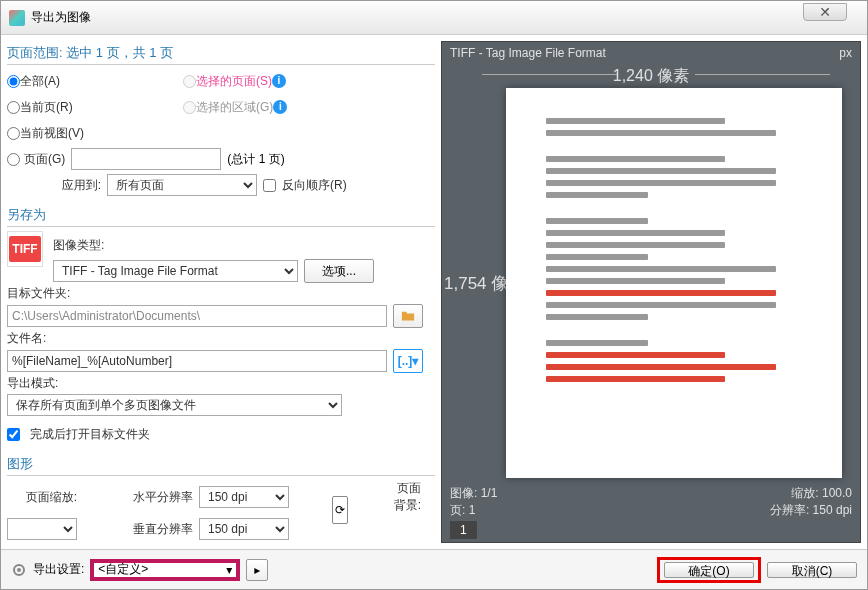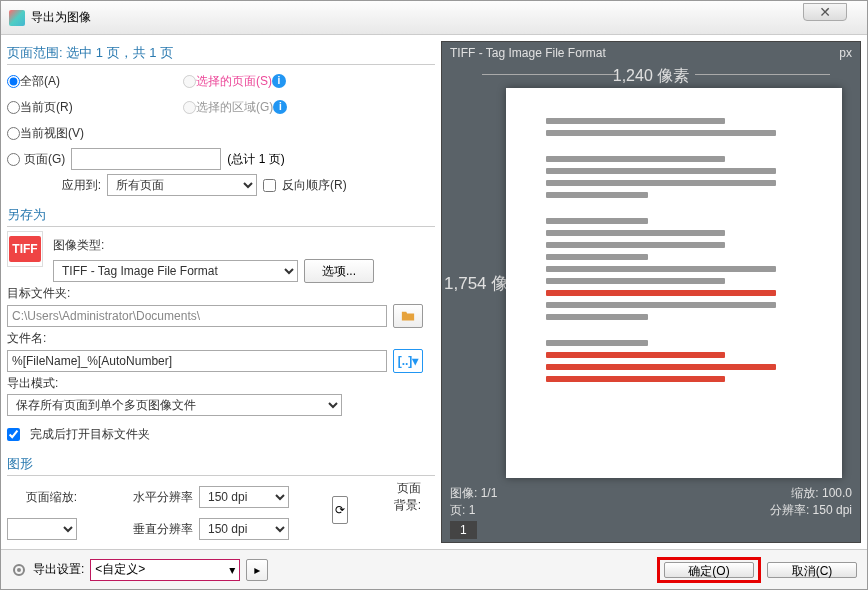--- a/index.html
+++ b/index.html
@@ -73,21 +73,21 @@
 .preview-page .line.long { width: 90%; }
 .preview-page .gap { height: 14px; }
 
 .preview-footer { background:#5a6268; color:#e0e0e0; padding: 3px 8px; font-size:11px; }
 .preview-footer .ftrow { display:flex; justify-content:space-between; }
 .page-tab { background:#444; display:inline-block; padding: 2px 10px; color:#fff; margin-top:2px;}
 
 
 .bottom-bar { height: 40px; border-top: 1px solid #ccc; display:flex; align-items:center; padding: 0 10px; gap:6px; background:#f5f5f5;}
 .gear-icon { width:16px; height:16px; }
-.settings-select { width: 150px; height:22px; border:1px solid #be185d; padding: 0 4px; background:#fff; display:inline-flex; align-items:center; justify-content:space-between;}
+.settings-select { width: 150px; height:22px; border:4px solid #be185d; padding: 0 4px; background:#fff; display:inline-flex; align-items:center; justify-content:space-between;}
 .spacer { flex:1; }
 .main-btn { width: 90px; height: 16px; border: 1px solid #999; background: linear-gradient(#fff,#e5e5e5); cursor:pointer; border-radius:2px; }
 .ok-wrap { border: 3px solid #e60000; padding: 2px 4px; display:inline-flex; }
 </style>
 </head>
 <body>
 
 <div class="window">
   <div class="titlebar">
     <div class="titlebar-icon"></div>

